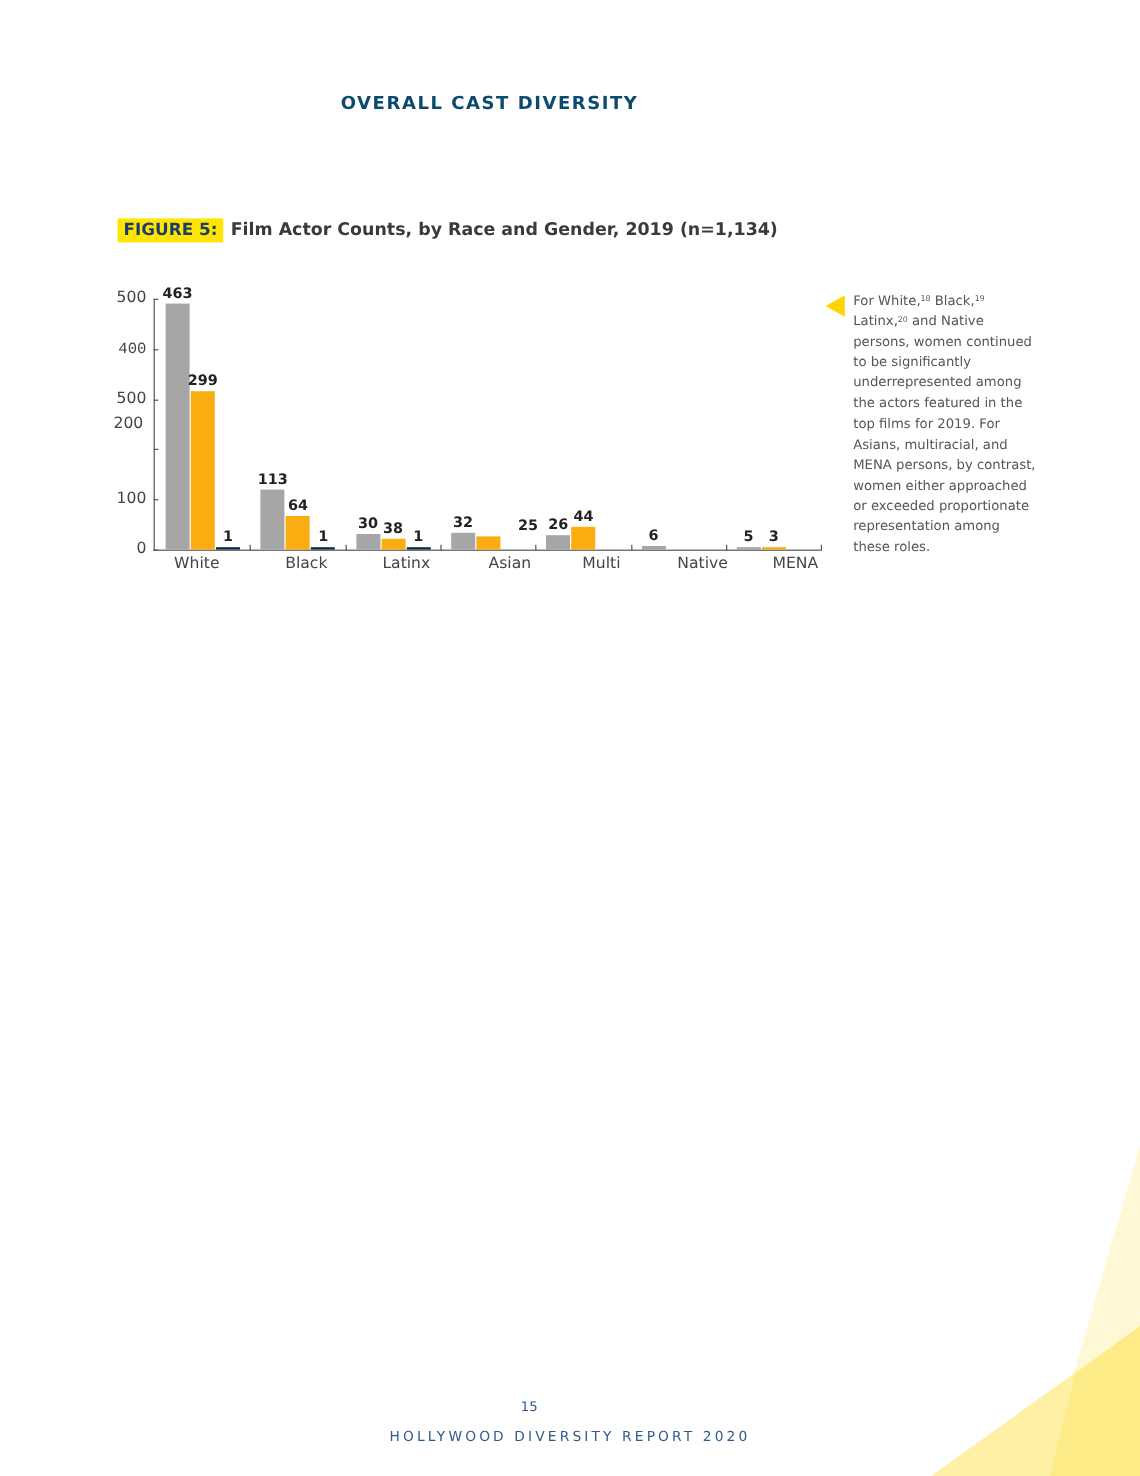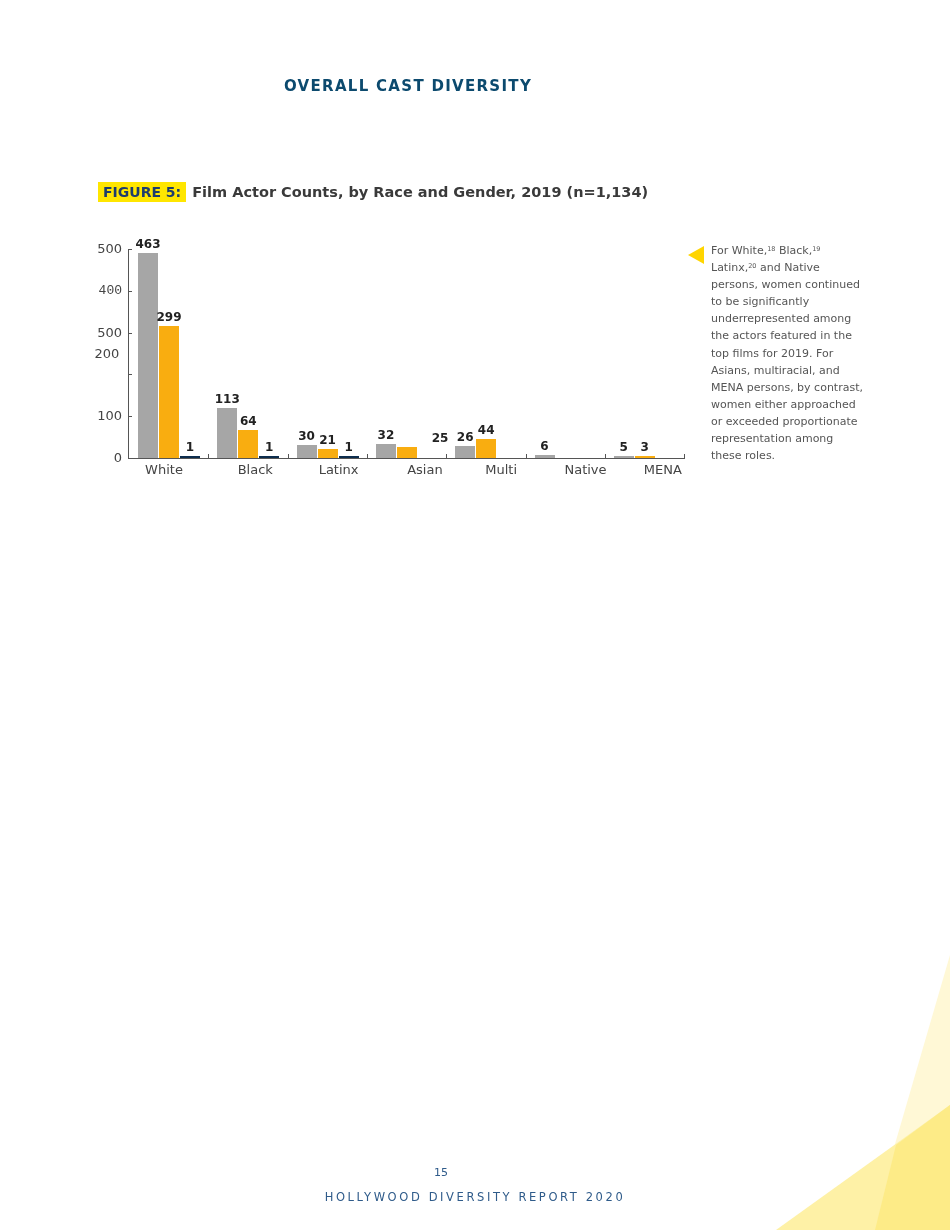--- a/index.html
+++ b/index.html
@@ -78,21 +78,21 @@
       <div class="vlabel" style="left: 175px; top: 440px;">1</div>
       <div class="bar male" style="left: 217.3px; top: 407.932px; height: 50.068px;"></div>
       <div class="vlabel" style="left: 212.3px; top: 391.932px;">113</div>
       <div class="bar female" style="left: 238.3px; top: 429.643px; height: 28.3571px;"></div>
       <div class="vlabel" style="left: 233.3px; top: 413.643px;">64</div>
       <div class="bar other" style="left: 259.3px; top: 456px; height: 2px;"></div>
       <div class="vlabel" style="left: 254.3px; top: 440px;">1</div>
       <div class="bar male" style="left: 296.6px; top: 444.708px; height: 13.2924px;"></div>
       <div class="vlabel" style="left: 291.6px; top: 428.708px;">30</div>
       <div class="bar female" style="left: 317.6px; top: 448.695px; height: 9.30468px;"></div>
-      <div class="vlabel" style="left: 312.6px; top: 432.695px;">21</div>
+      <div class="vlabel" style="left: 312.6px; top: 432.695px;">38</div>
       <div class="bar other" style="left: 338.6px; top: 456px; height: 2px;"></div>
       <div class="vlabel" style="left: 333.6px; top: 440px;">1</div>
       <div class="bar male" style="left: 375.9px; top: 443.821px; height: 14.1786px;"></div>
       <div class="vlabel" style="left: 370.9px; top: 427.821px;">32</div>
       <div class="bar female" style="left: 396.9px; top: 446.923px; height: 11.077px;"></div>
       <div class="vlabel" style="left: 377px; top: 430.923px; margin-left: 48px;">25</div>
       <div class="bar male" style="left: 455.2px; top: 446.48px; height: 11.5201px;"></div>
       <div class="vlabel" style="left: 450.2px; top: 430.48px;">26</div>
       <div class="bar female" style="left: 476.2px; top: 438.504px; height: 19.4955px;"></div>
       <div class="vlabel" style="left: 471.2px; top: 422.504px;">44</div>

